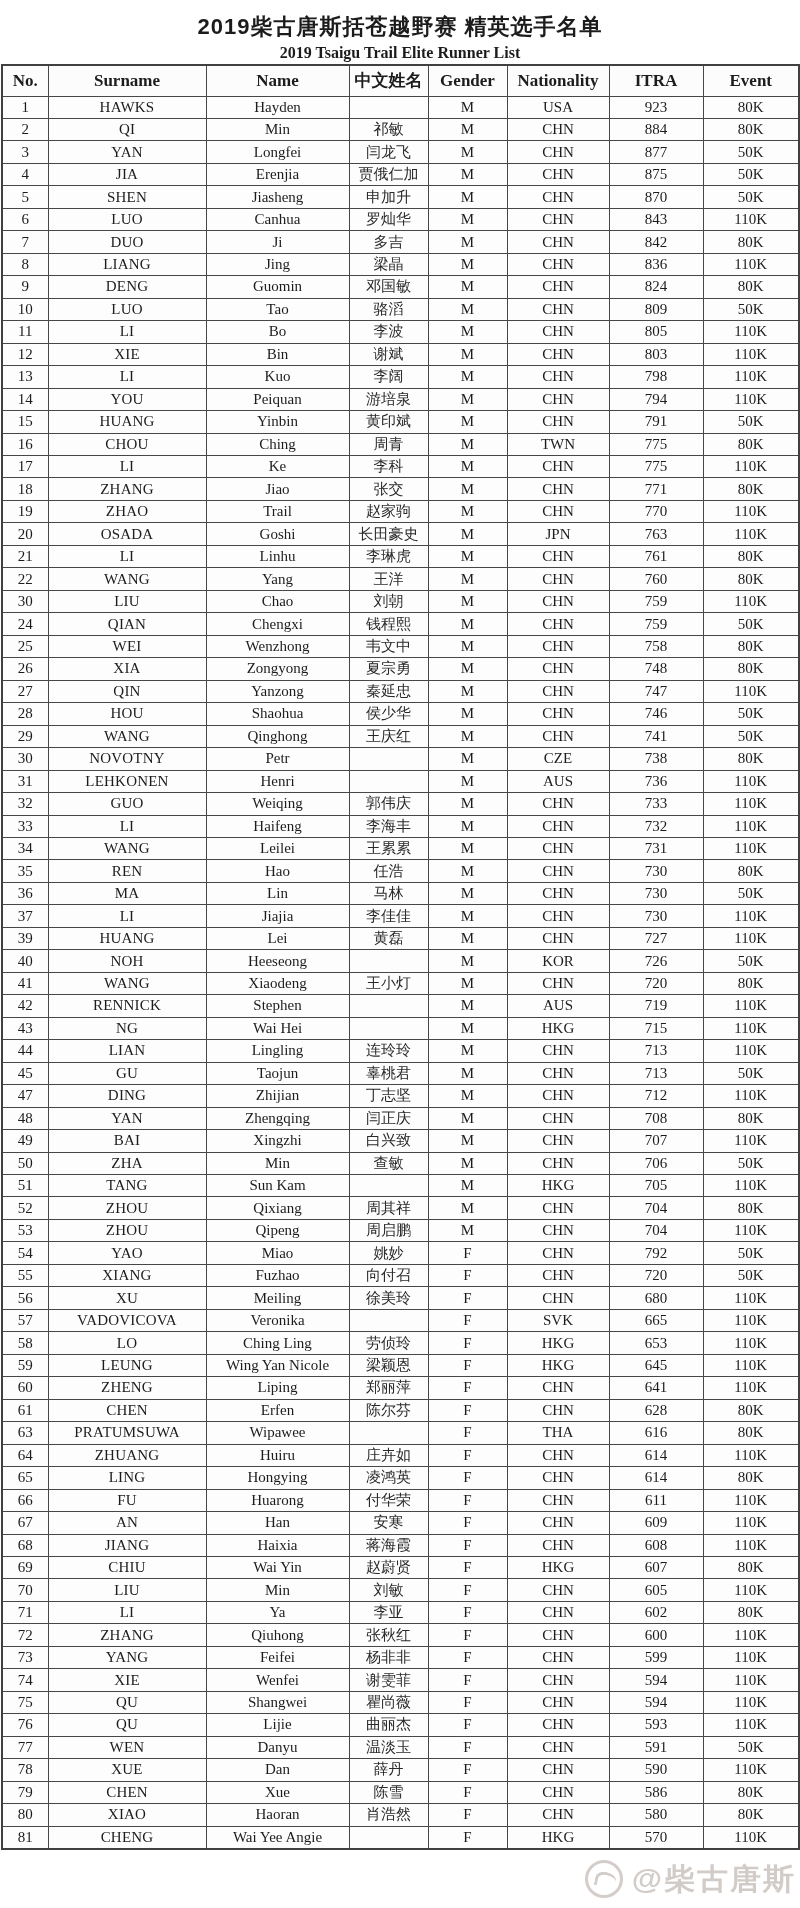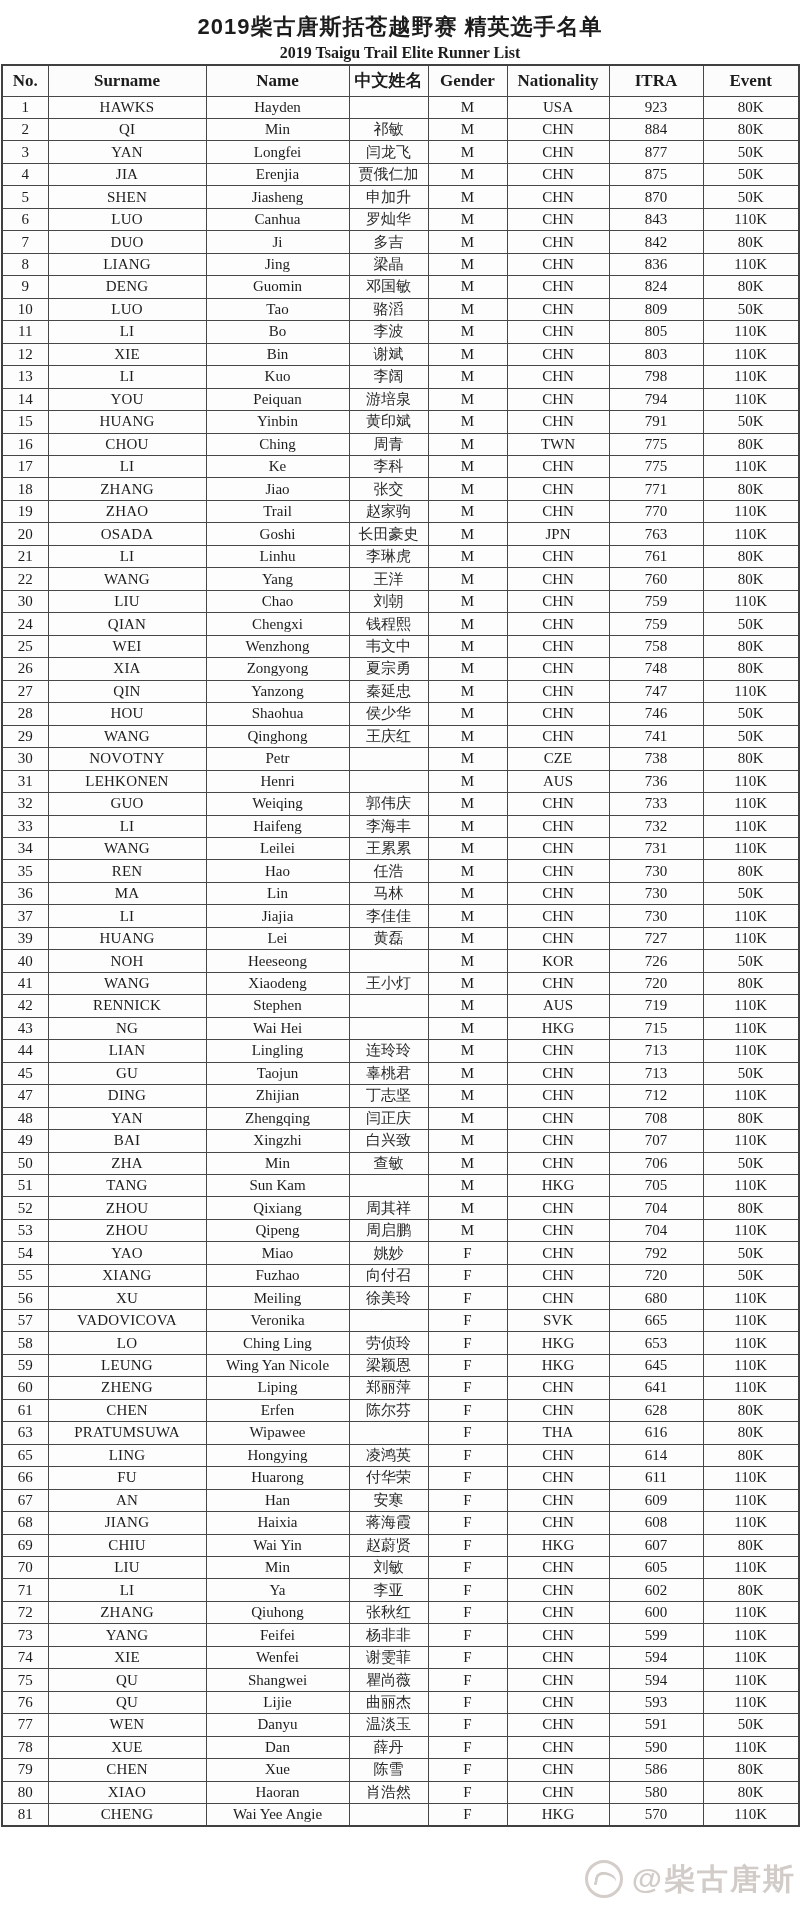--- a/index.html
+++ b/index.html
@@ -706,20 +706,30 @@
         <td class="col-no">63</td>
         <td class="col-surname">PRATUMSUWA</td>
         <td class="col-name">Wipawee</td>
         <td class="col-cname"></td>
         <td class="col-gender">F</td>
         <td class="col-nationality">THA</td>
         <td class="col-itra">616</td>
         <td class="col-event">80K</td>
       </tr>
       <tr>
+        <td class="col-no">64</td>
+        <td class="col-surname">ZHUANG</td>
+        <td class="col-name">Huiru</td>
+        <td class="col-cname">庄卉如</td>
+        <td class="col-gender">F</td>
+        <td class="col-nationality">CHN</td>
+        <td class="col-itra">614</td>
+        <td class="col-event">110K</td>
+      </tr>
+      <tr>
         <td class="col-no">65</td>
         <td class="col-surname">LING</td>
         <td class="col-name">Hongying</td>
         <td class="col-cname">凌鸿英</td>
         <td class="col-gender">F</td>
         <td class="col-nationality">CHN</td>
         <td class="col-itra">614</td>
         <td class="col-event">80K</td>
       </tr>
       <tr>

